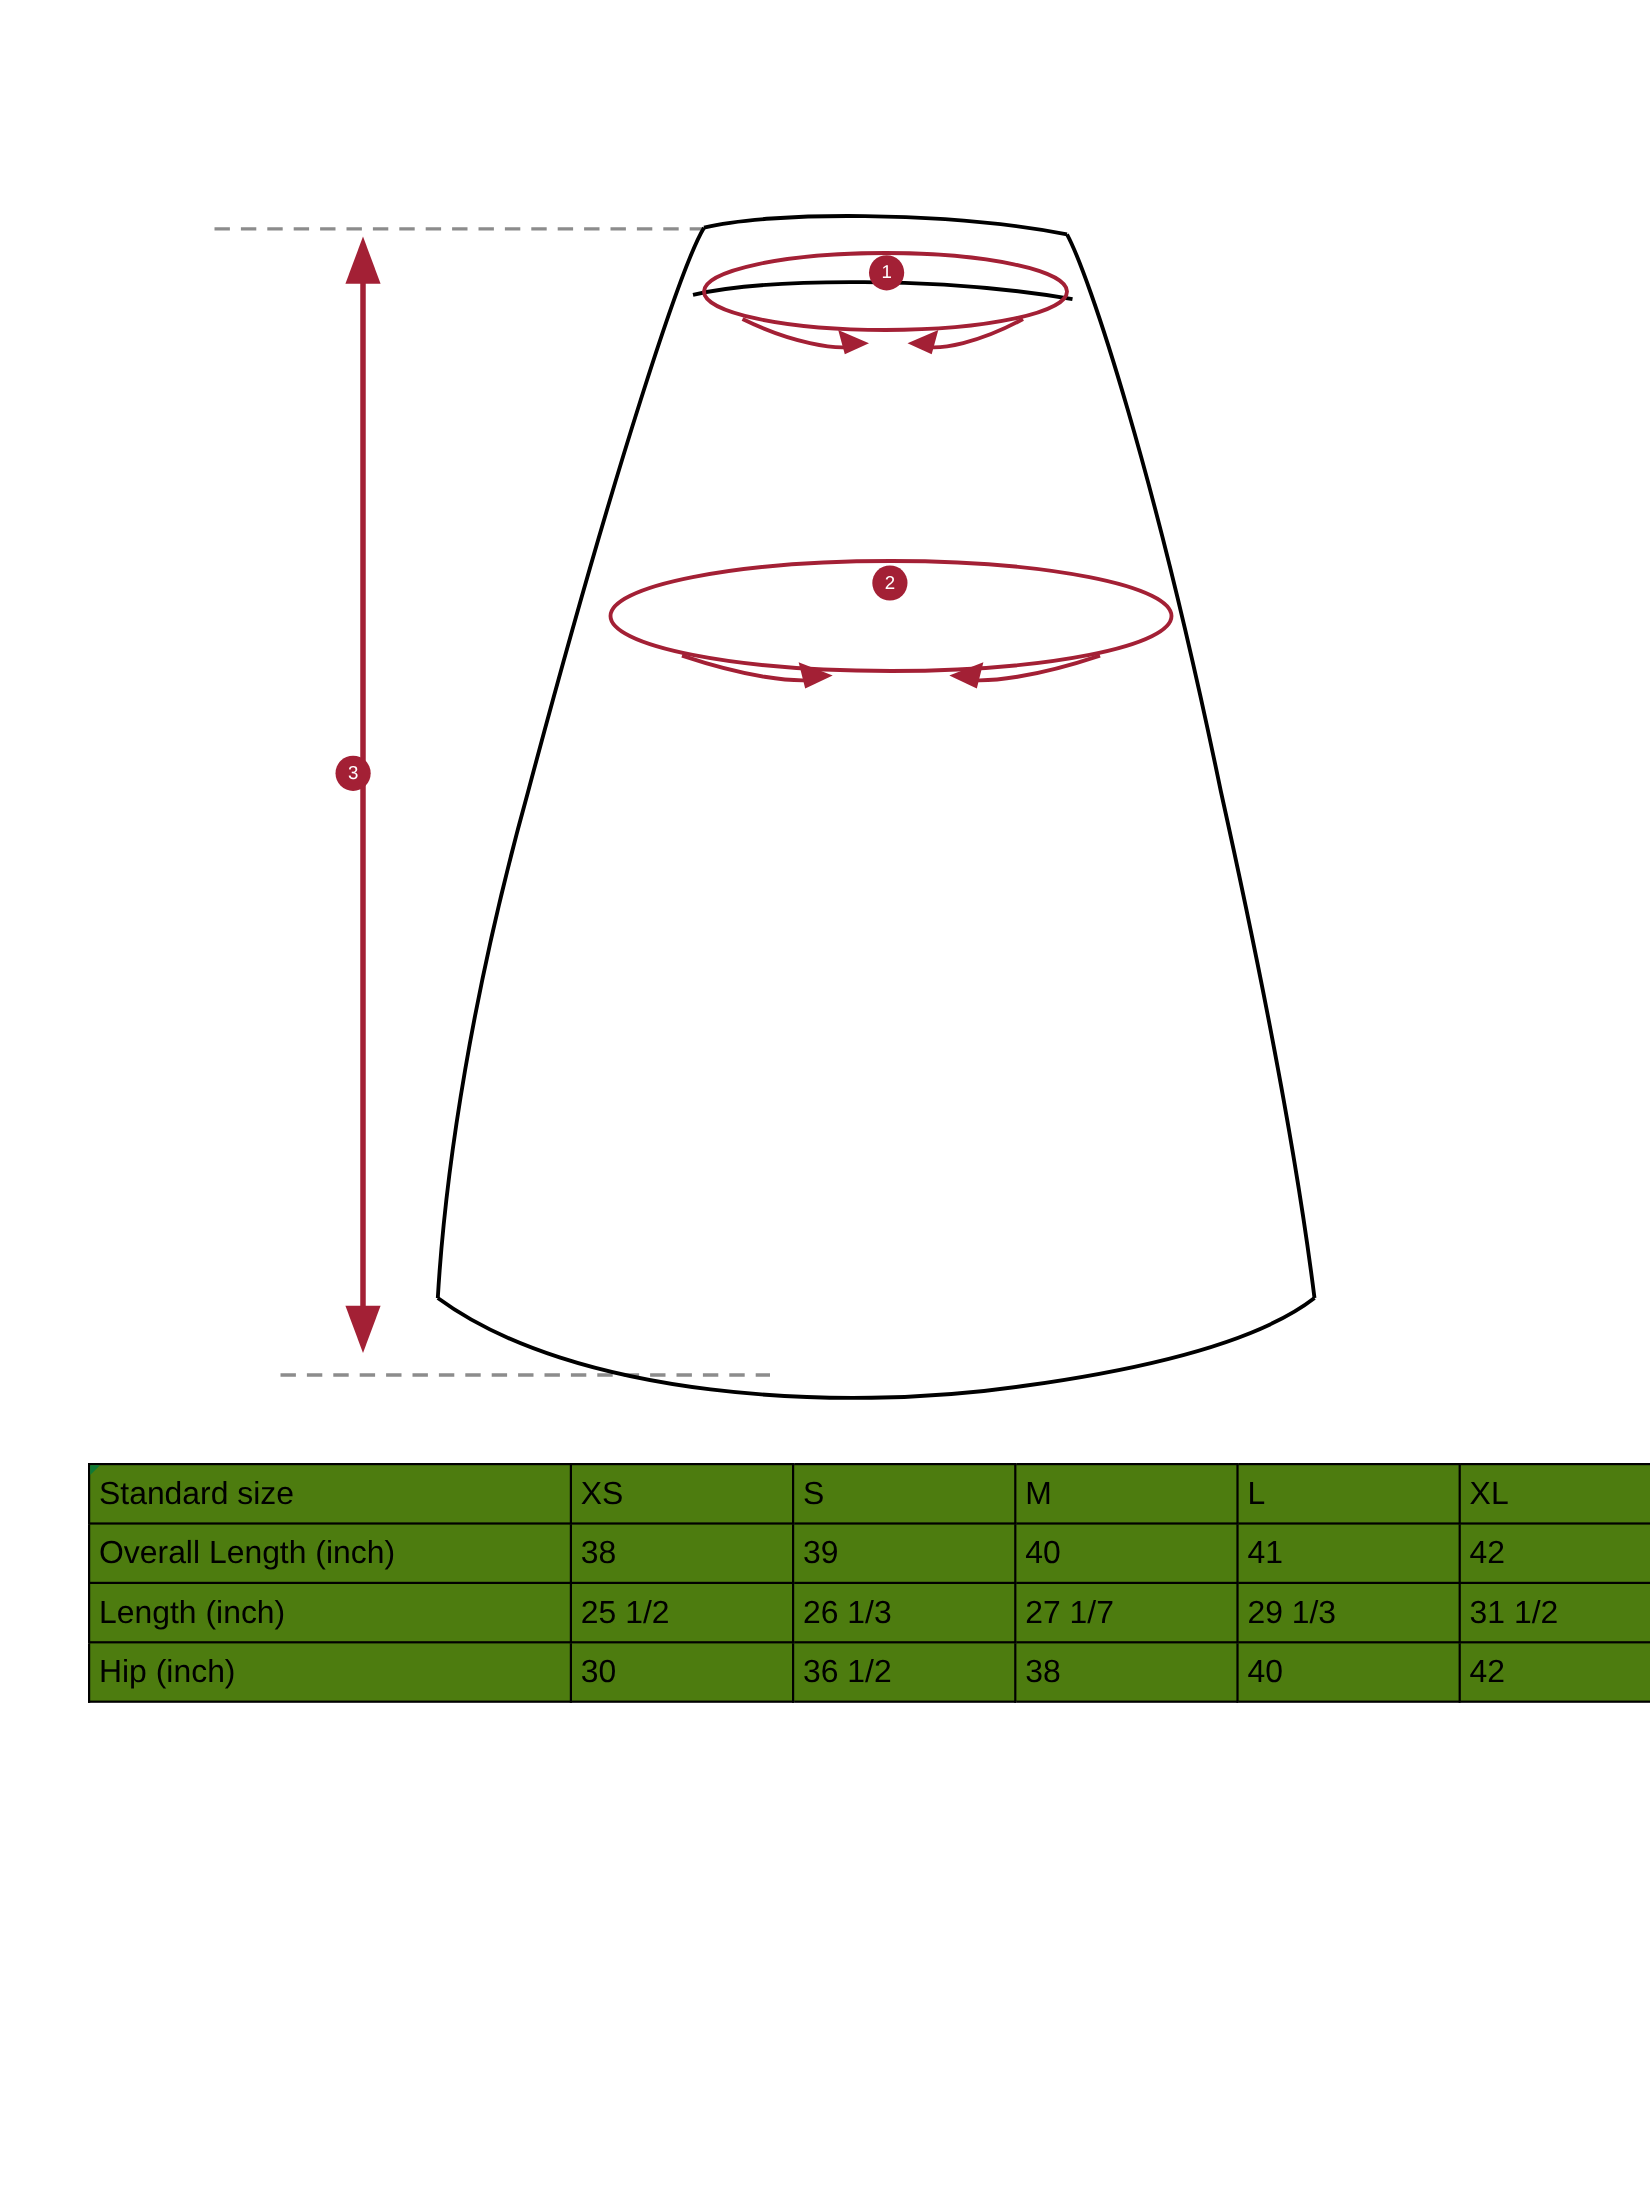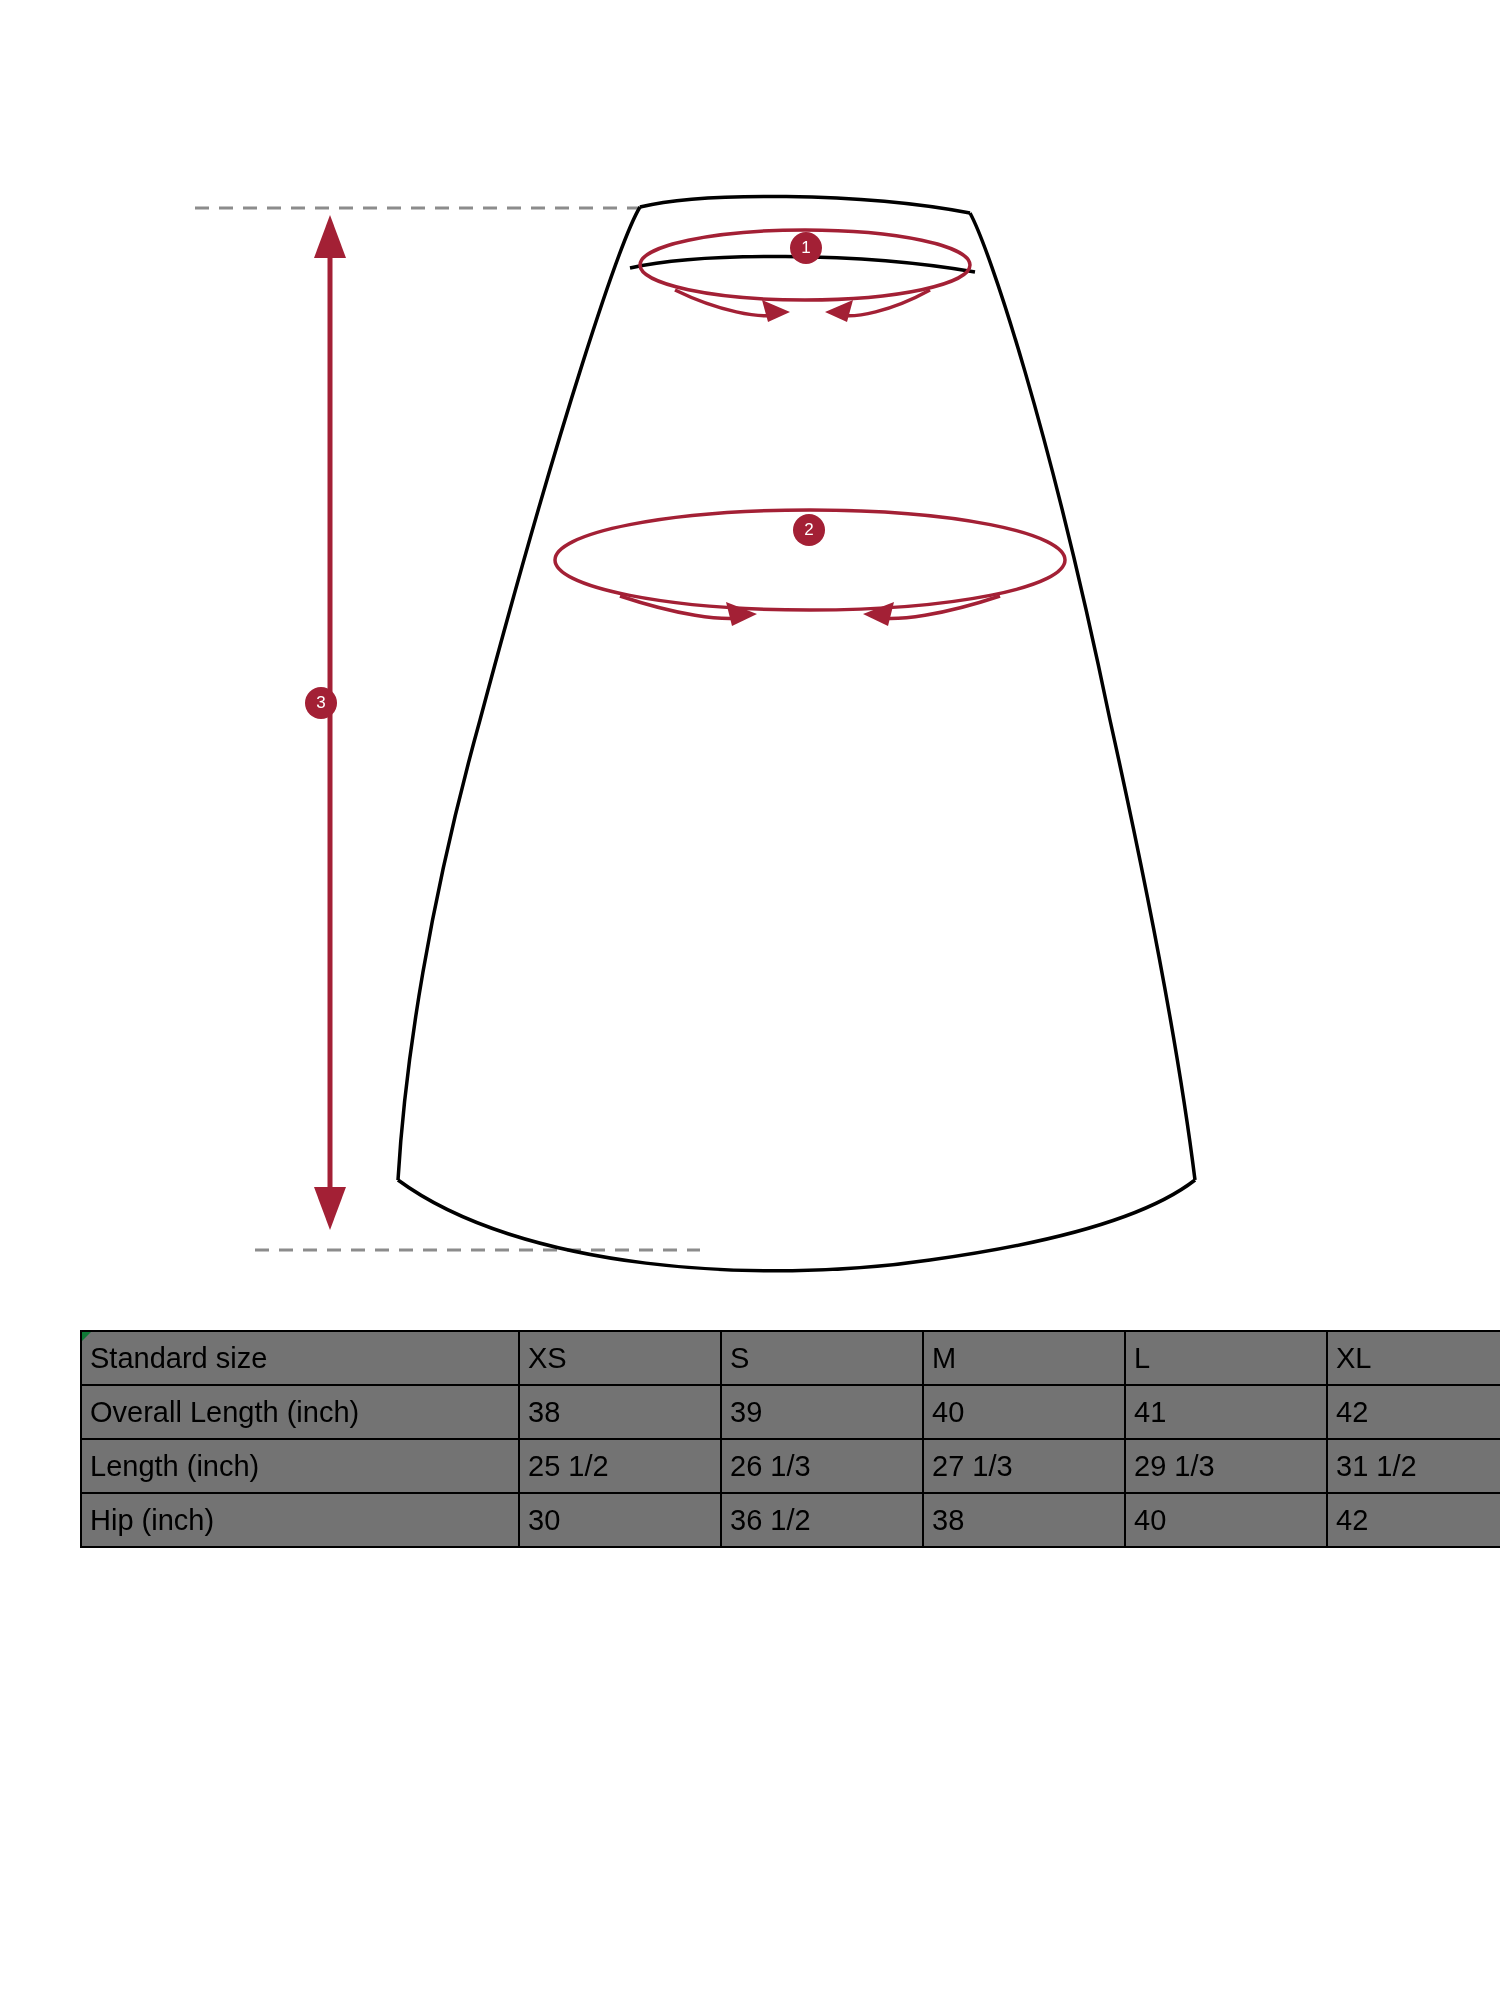--- a/index.html
+++ b/index.html
@@ -64,21 +64,21 @@
     width: 1340px;
     font-family: "Liberation Sans", sans-serif;
     font-size: 29px;
     color: #000000;
   }
   table.size-table td {
     border: 2px solid #000000;
     height: 48px;
     padding: 2px 8px;
     vertical-align: middle;
-    background: #737373;
+    background: #4d7c0f;
     margin-top: 24px;
   }
   table.size-table td.rowhead {
     text-align: left;
     width: 420px;
   }
   table.size-table td.val {
     text-align: left;
     width: 184px;
   }
@@ -162,21 +162,21 @@
           <td class="val">38</td>
           <td class="val">39</td>
           <td class="val">40</td>
           <td class="val">41</td>
           <td class="val">42</td>
         </tr>
         <tr>
           <td class="rowhead">Length (inch)</td>
           <td class="val">25 1/2</td>
           <td class="val">26 1/3</td>
-          <td class="val">27 1/3</td>
+          <td class="val">27 1/7</td>
           <td class="val">29 1/3</td>
           <td class="val">31 1/2</td>
         </tr>
         <tr>
           <td class="rowhead">Hip (inch)</td>
           <td class="val">30</td>
           <td class="val">36 1/2</td>
           <td class="val">38</td>
           <td class="val">40</td>
           <td class="val">42</td>

